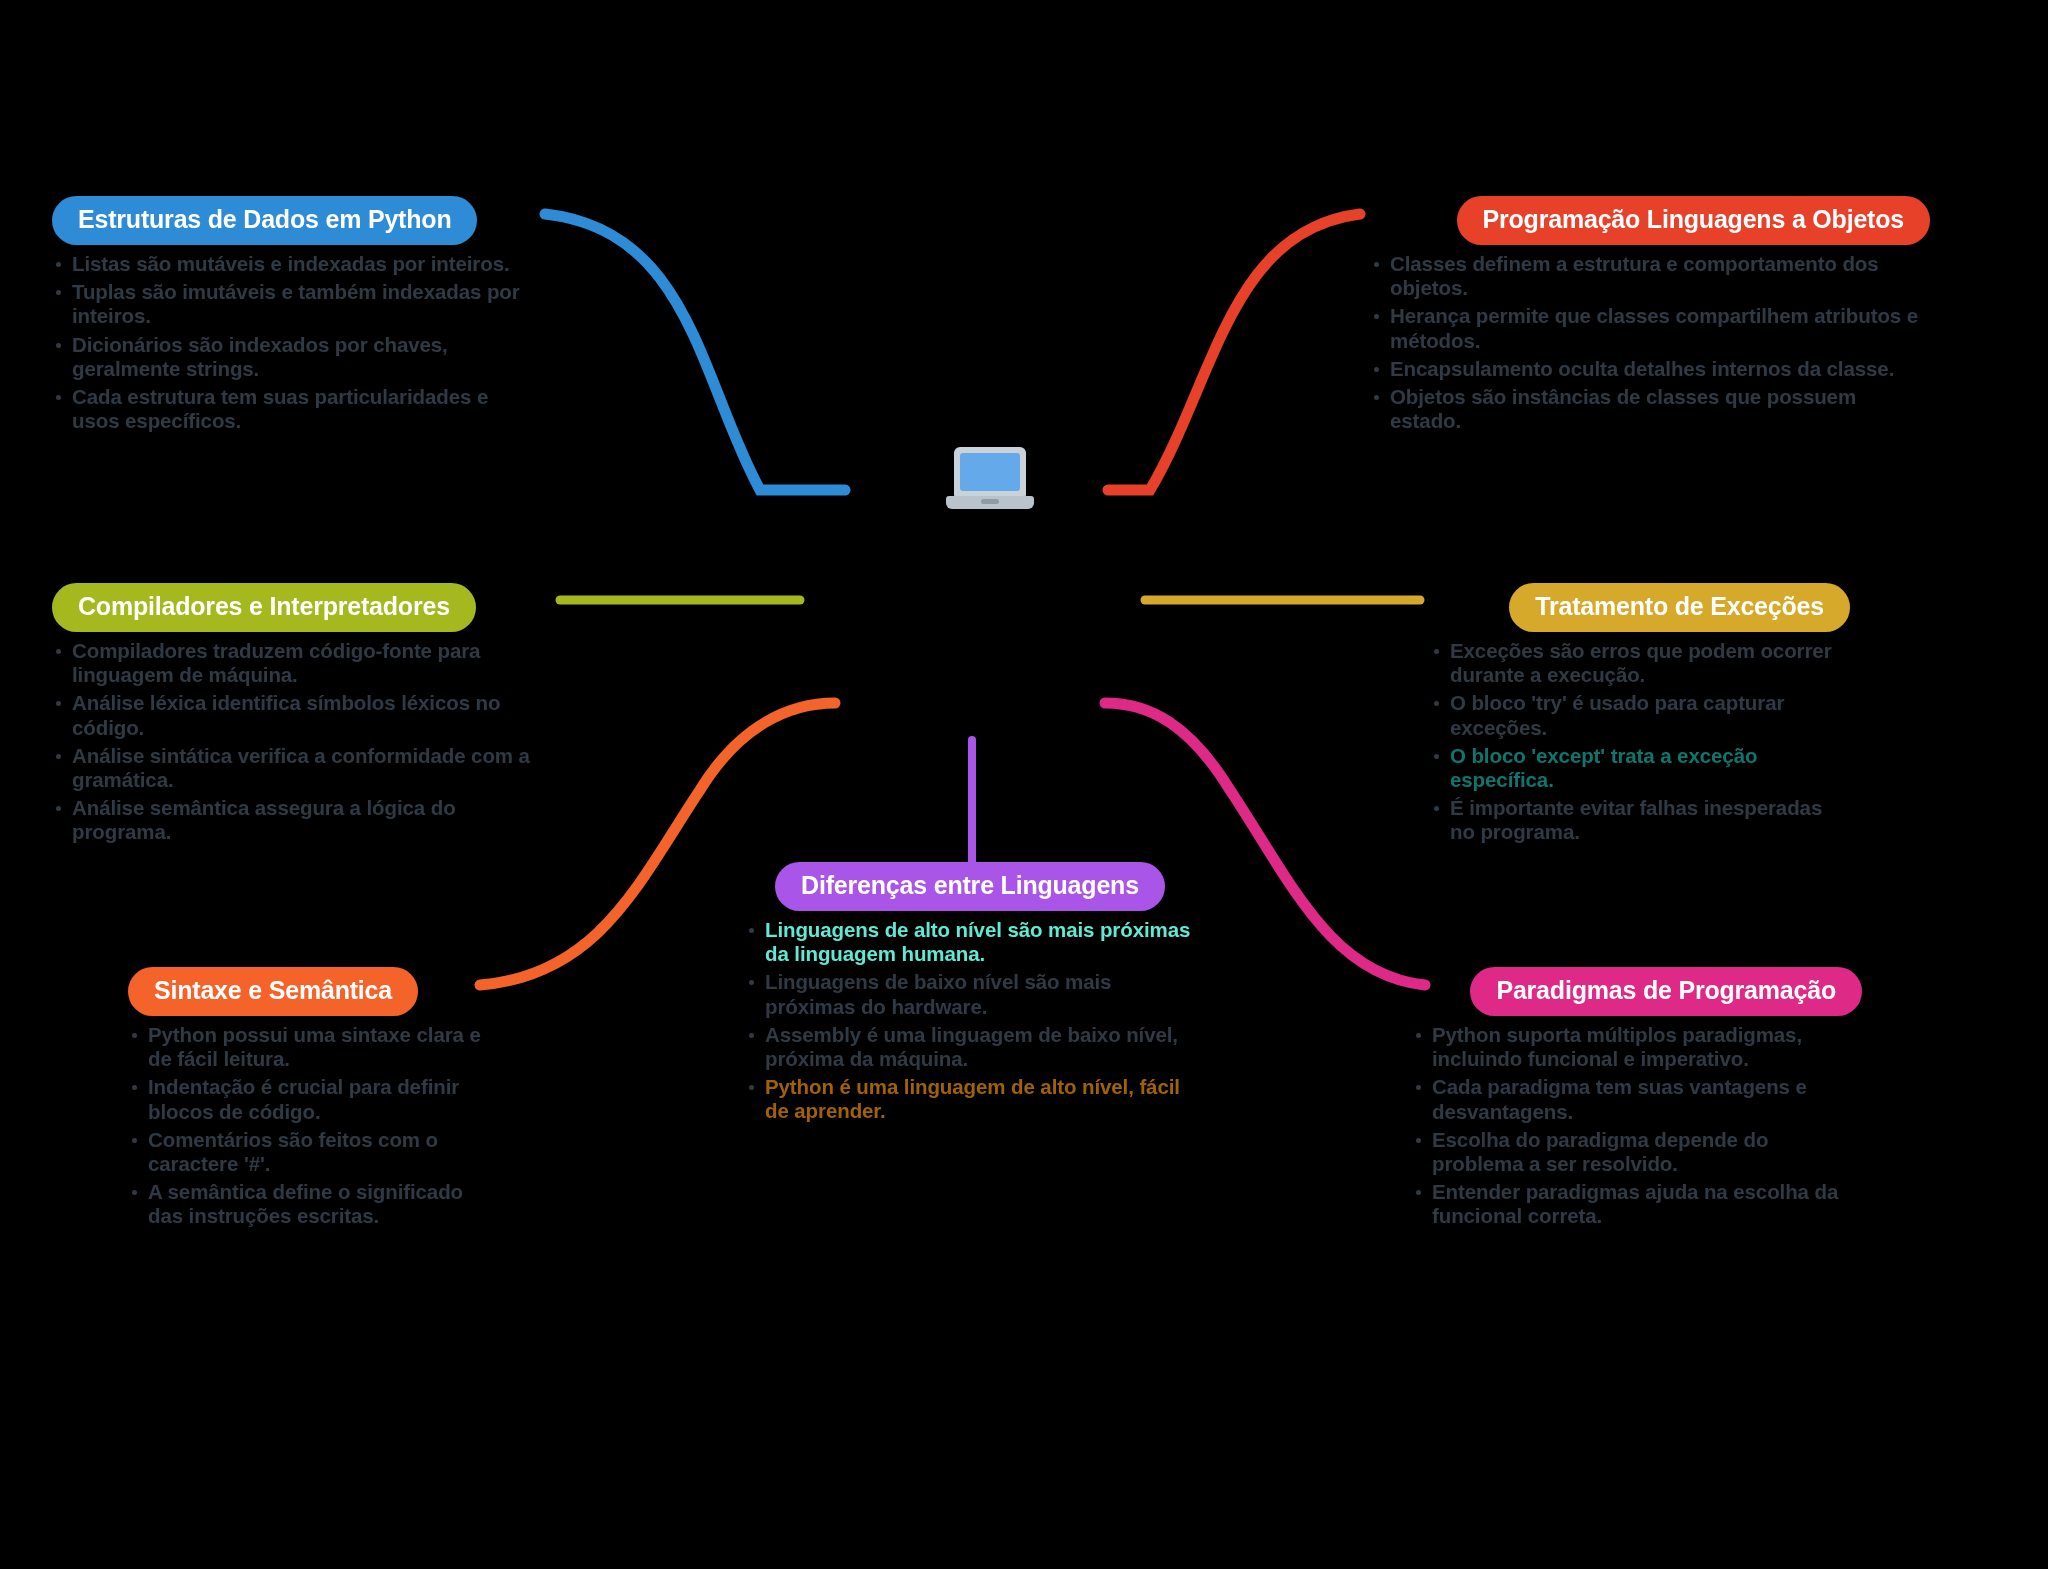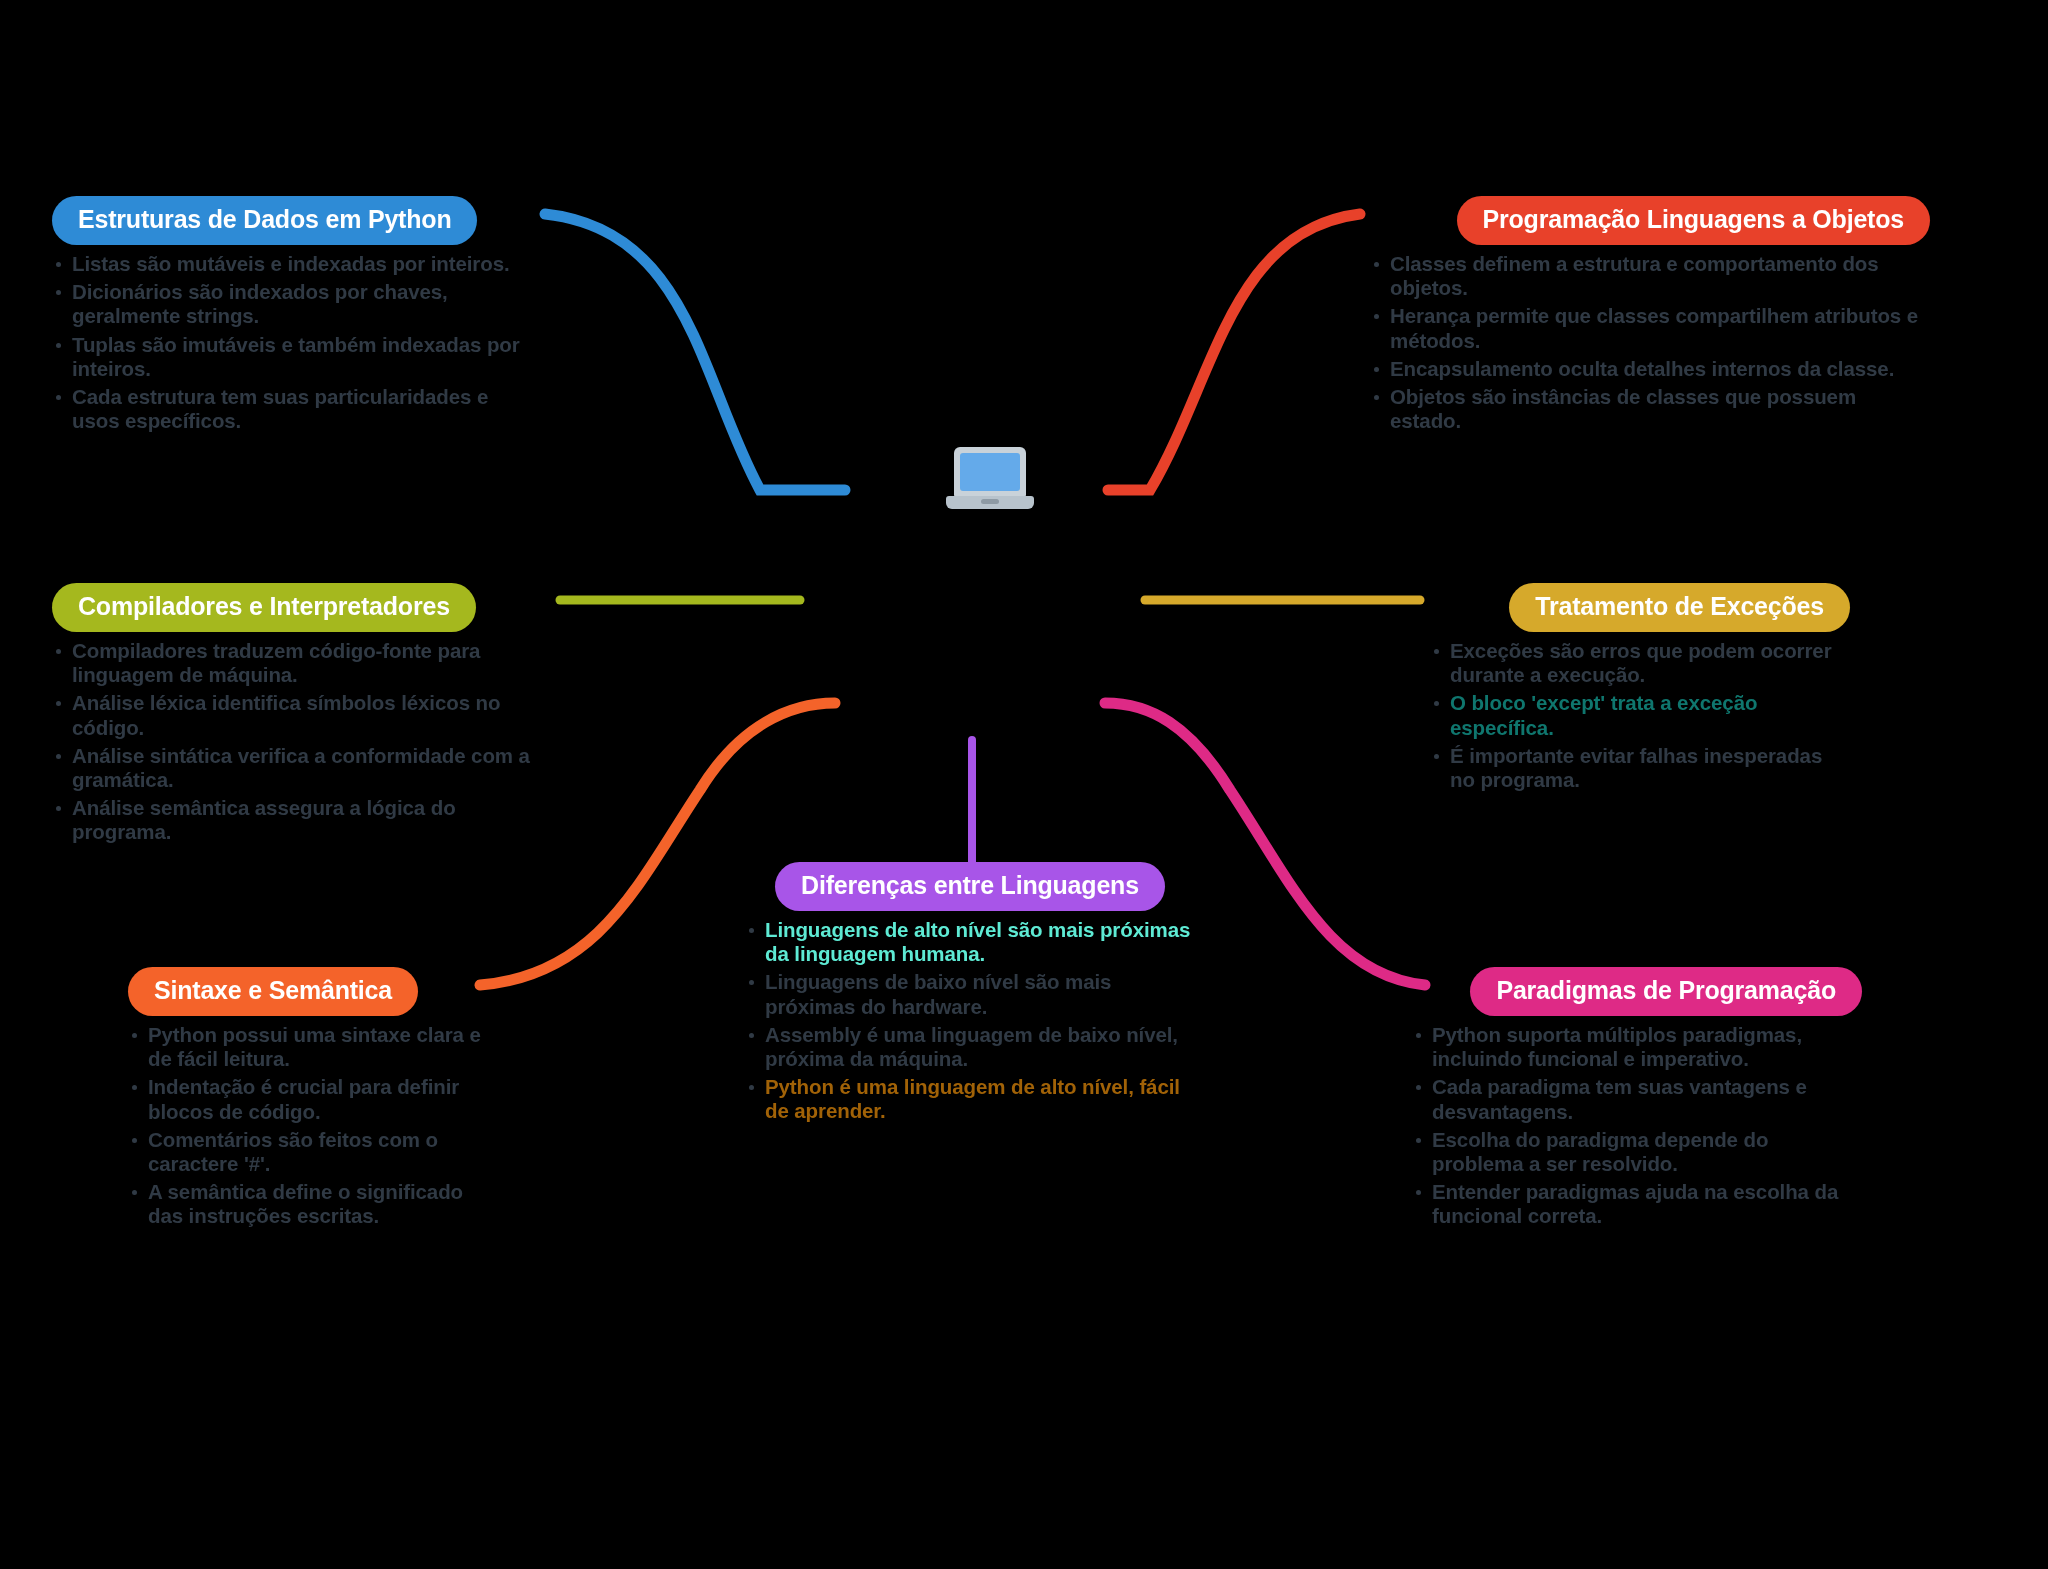--- a/index.html
+++ b/index.html
@@ -156,22 +156,22 @@
       <div class="pad"></div>
     </div>
   </div>
 
   <div class="branch left" id="b-estruturas">
     <div class="pill-wrap">
       <span class="pill" style="background: rgb(46, 139, 214);">Estruturas de Dados em Python</span>
     </div>
     <ul class="bullets">
       <li style="color: rgb(48, 58, 69);">Listas são mutáveis e indexadas por inteiros.</li>
+      <li style="color: rgb(48, 58, 69);">Tuplas são imutáveis e também indexadas por inteiros.</li>
       <li style="color: rgb(48, 58, 69);">Dicionários são indexados por chaves, geralmente strings.</li>
-      <li style="color: rgb(48, 58, 69);">Tuplas são imutáveis e também indexadas por inteiros.</li>
       <li style="color: rgb(48, 58, 69);">Cada estrutura tem suas particularidades e usos específicos.</li>
     </ul>
   </div>
 
   <div class="branch right" id="b-poo">
     <div class="pill-wrap">
       <span class="pill" style="background: rgb(232, 65, 42);">Programação Linguagens a Objetos</span>
     </div>
     <ul class="bullets">
       <li style="color: rgb(48, 58, 69);">Classes definem a estrutura e comportamento dos objetos.</li>
@@ -192,20 +192,21 @@
       <li style="color: rgb(48, 58, 69);">Análise semântica assegura a lógica do programa.</li>
     </ul>
   </div>
 
   <div class="branch right" id="b-excecoes">
     <div class="pill-wrap">
       <span class="pill" style="background: rgb(214, 169, 43);">Tratamento de Exceções</span>
     </div>
     <ul class="bullets">
       <li style="color: rgb(48, 58, 69);">Exceções são erros que podem ocorrer durante a execução.</li>
+      <li style="color: rgb(48, 58, 69);">O bloco 'try' é usado para capturar exceções.</li>
       <li style="color: #0f766e;">O bloco 'except' trata a exceção específica.</li>
       <li style="color: rgb(48, 58, 69);">É importante evitar falhas inesperadas no programa.</li>
     </ul>
   </div>
 
   <div class="branch left" id="b-sintaxe">
     <div class="pill-wrap">
       <span class="pill" style="background: rgb(244, 99, 42); text-align: right;">Sintaxe e Semântica</span>
     </div>
     <ul class="bullets">

